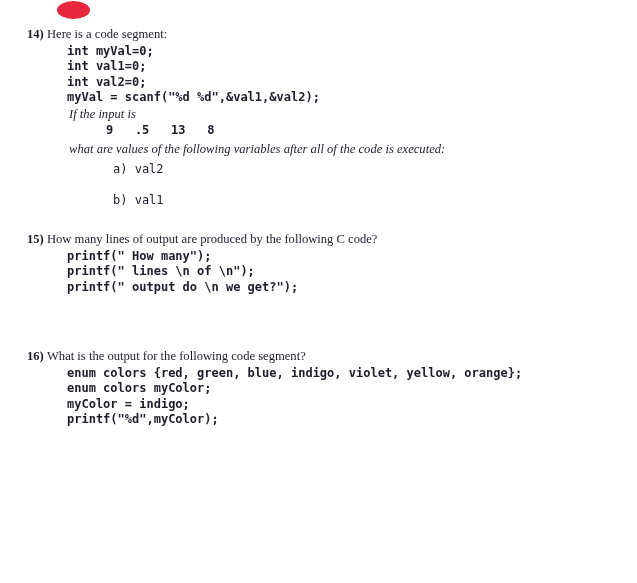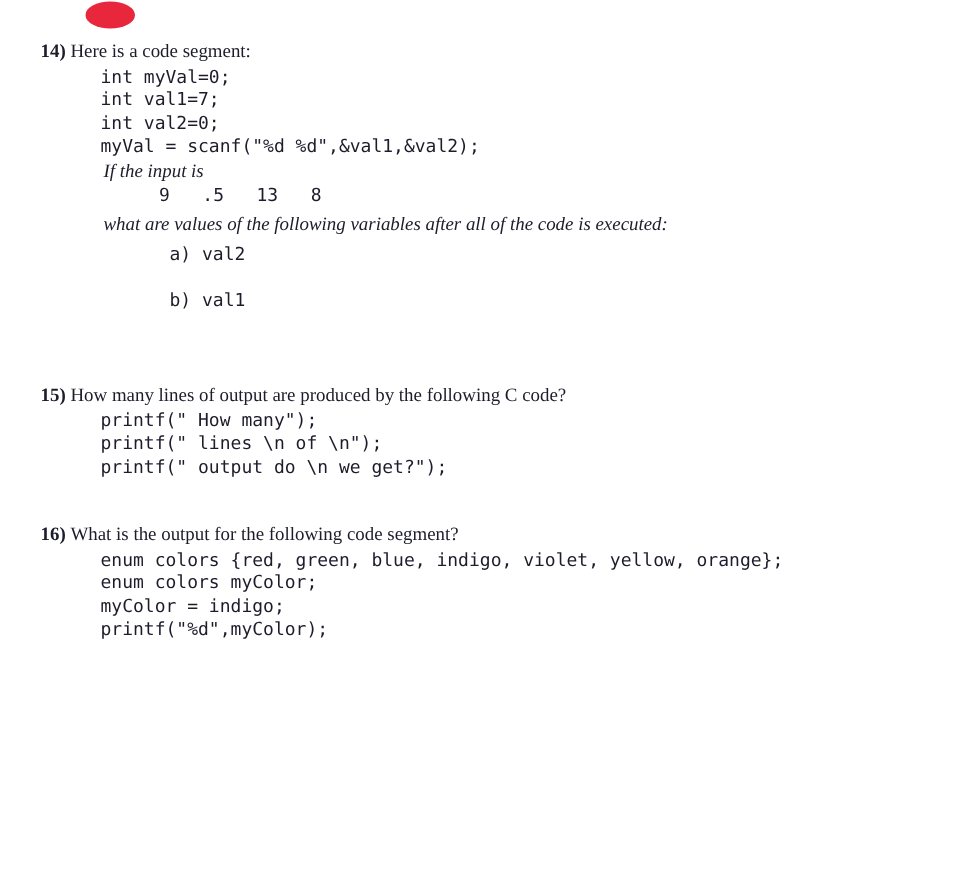--- a/index.html
+++ b/index.html
@@ -64,20 +64,21 @@
     color: #1c1c2b;
     white-space: nowrap;
   }
 
   .code {
     font-family: "DejaVu Sans Mono", monospace;
     font-size: 12px;
     line-height: 15.3px;
     color: #1c1c2b;
     white-space: pre;
+    font-weight: bold;
   }
 
   
   .ind-code   { padding-left: 67px; }
   .ind-prose  { padding-left: 69px; font-style: italic; }
   .ind-input  { padding-left: 106px; }
 
   .choice {
     font-family: "DejaVu Sans Mono", monospace;
     font-size: 12px;
@@ -93,34 +94,34 @@
 
 <div class="page">
 
   <div class="top-mark"></div>
 
   <div class="question" style="top:12px;">
 
     <div class="q-head"><span class="q-num">14)</span><span>&nbsp;</span><span>Here is a code segment:</span></div>
 
     <div class="code ind-code" style="margin-top:2px;">int myVal=0;</div>
-    <div class="code ind-code">int val1=7;</div>
+    <div class="code ind-code">int val1=0;</div>
     <div class="code ind-code">int val2=0;</div>
     <div class="code ind-code">myVal = scanf("%d %d",&amp;val1,&amp;val2);</div>
 
     <div class="prose ind-prose" style="margin-top:2px;">If the input is</div>
     <div class="code ind-input" style="margin-top:1px;">9   .5   13   8</div>
 
     <div class="prose ind-prose" style="margin-top:4px;">what are values of the following variables after all of the code is executed:</div>
 
     <div class="choice" style="margin-top:5px;">a) val2</div>
     <div class="choice">b) val1</div>
   </div>
 
-  <div class="question" style="top:241px;">
+  <div class="question" style="top:217px;">
 
     <div class="q-head"><span class="q-num">15)</span><span>&nbsp;</span><span>How many lines of output are produced by the following C code?</span></div>
 
     <div class="code ind-code" style="margin-top:2px;">printf(" How many");</div>
     <div class="code ind-code">printf(" lines \n of \n");</div>
     <div class="code ind-code">printf(" output do \n we get?");</div>
   </div>
 
   <div class="question" style="top:334px;">
 

